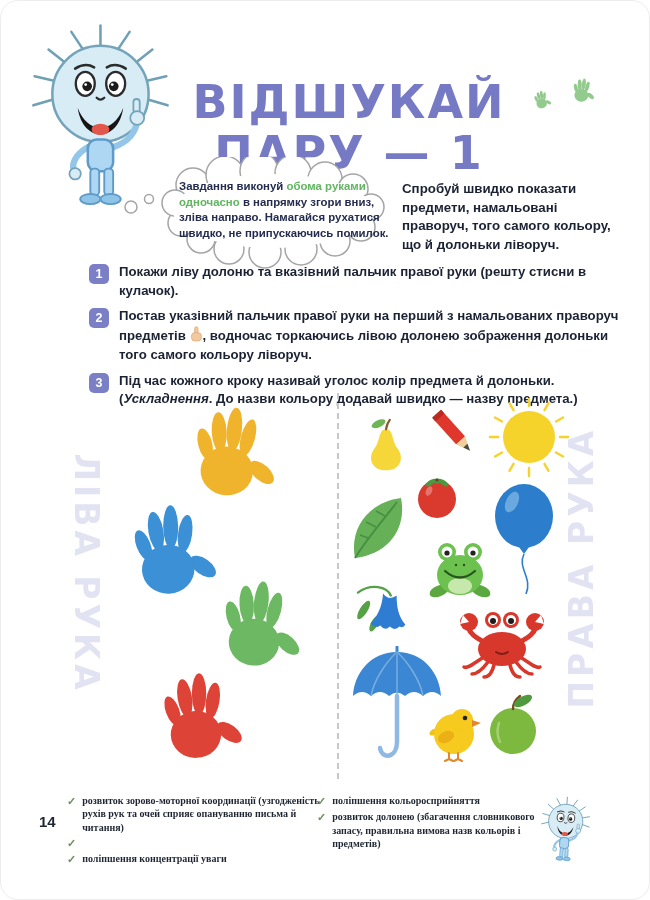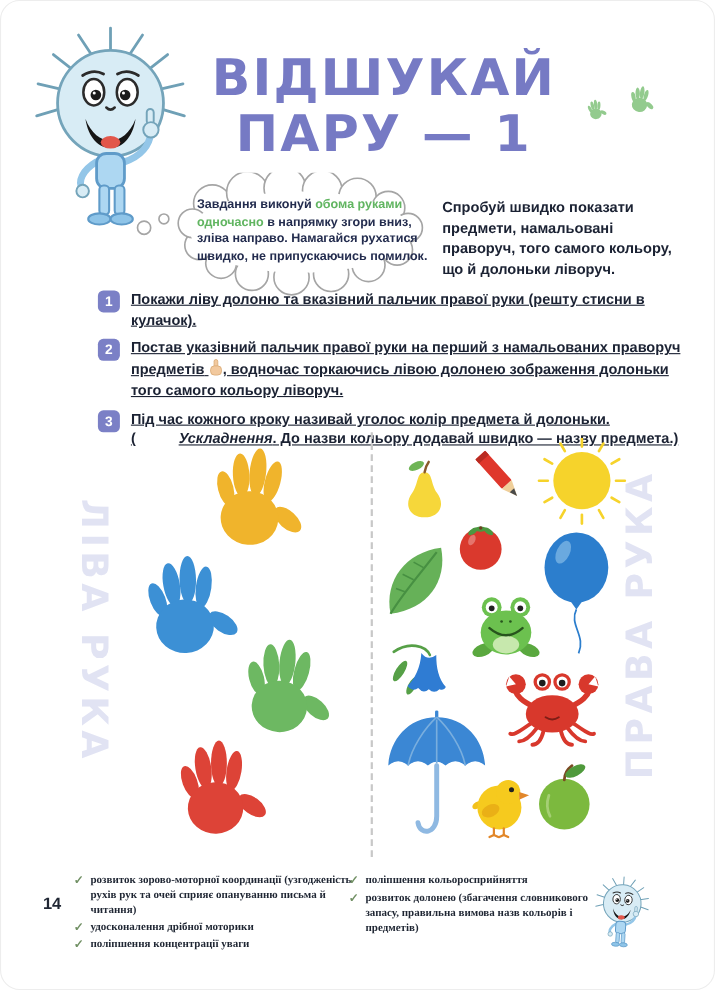--- a/index.html
+++ b/index.html
@@ -10,22 +10,22 @@
   .title{color:#767ac4;font-weight:bold;font-size:46px;line-height:1.1;letter-spacing:2px;
          text-align:center;font-family:"DejaVu Sans",sans-serif;}
   .bubble-text{font-size:11.4px;font-weight:bold;color:#232c4e;line-height:1.38;text-align:left;}
   .hl{color:#61b561;}
   .intro{font-size:13.3px;font-weight:bold;color:#1b2233;line-height:1.4;}
   .steps{display:flex;flex-direction:column;gap:7px;}
   .step{display:flex;align-items:flex-start;}
   .badge{flex:0 0 auto;width:20px;height:20px;border-radius:5px;background:#7b80c6;color:#fff;
          font-size:12.5px;font-weight:bold;display:flex;align-items:center;justify-content:center;
          margin-right:10px;margin-top:1px;}
-  .step-text{font-size:13.2px;font-weight:bold;color:#1b2233;line-height:1.42;text-decoration:underline;}
-  .it{font-style:italic;margin-left:39px;}
+  .step-text{font-size:13.2px;font-weight:bold;color:#1b2233;line-height:1.42;}
+  .it{font-style:italic;}
   .watermark{font-size:33px;font-weight:bold;color:#e1e3f3;letter-spacing:4px;white-space:nowrap;
              font-family:"DejaVu Sans",sans-serif;}
   .sep{border-left:2px dashed #c8c8c8;width:0;}
   .check-item{display:flex;align-items:flex-start;margin-bottom:2px;}
   .check{color:#708f63;font-size:11px;font-weight:bold;margin-right:6px;line-height:1.3;}
   .check-text{font-size:10px;font-weight:bold;color:#1f2633;line-height:1.33;font-family:Liberation Serif, serif;}
   .pagenum{font-size:15px;font-weight:bold;color:#1f2633;}
   svg{display:block;}
 </style>
 </head>
@@ -78,21 +78,21 @@
         <circle cx="87" cy="75" r="5.5" fill="#d8ecf5" stroke="#74a4ba" stroke-width="1.4"></circle>
         <circle cx="38" cy="119" r="4.5" fill="#d8ecf5" stroke="#74a4ba" stroke-width="1.4"></circle>
       </symbol>
     </defs>
   </svg>
 
   <svg class="abs" style="left:26px;top:22px" width="152" height="190" viewBox="0 0 120 150">
       <use href="#mascot"></use>
     </svg>
 
-  <div class="abs title" style="left:183px;top:44px;width:330px">
+  <div class="abs title" style="left:183px;top:76px;width:330px">
     <div>ВІДШУКАЙ</div>
     <div>ПАРУ — 1</div>
   </div>
 
   <svg class="abs" style="left:522px;top:74px" width="104" height="70" viewBox="0 0 104 70">
     <use href="#hand" fill="#93cb8e" transform="translate(4,14) scale(0.30) rotate(-8 50 56)"></use>
     <use href="#hand" fill="#93cb8e" transform="translate(38,1) scale(0.40) rotate(6 50 56)"></use>
   </svg>
 
   <svg class="abs" style="left:112px;top:156px" width="300" height="115" viewBox="0 0 300 115">
@@ -308,21 +308,20 @@
     <ellipse cx="38" cy="10" rx="10" ry="4.5" fill="#4f9a3c" transform="rotate(-28 38 10)"></ellipse>
   </svg>
 
   <div class="abs" style="left:66px;top:793px;width:254px">
     <div class="check-item">
       <span class="check">✓</span>
       <span class="check-text">розвиток зорово-моторної координації (узгодженість рухів рук та очей сприяє опануванню письма й читання)</span>
     </div>
     <div class="check-item">
       <span class="check">✓</span>
-      <span class="check-text">удосконалення дрібної моторики</span>
     </div>
     <div class="check-item">
       <span class="check">✓</span>
       <span class="check-text">поліпшення концентрації уваги</span>
     </div>
   </div>
   <div class="abs" style="left:316px;top:793px;width:240px">
     <div class="check-item">
       <span class="check">✓</span>
       <span class="check-text">поліпшення кольоросприйняття</span>

